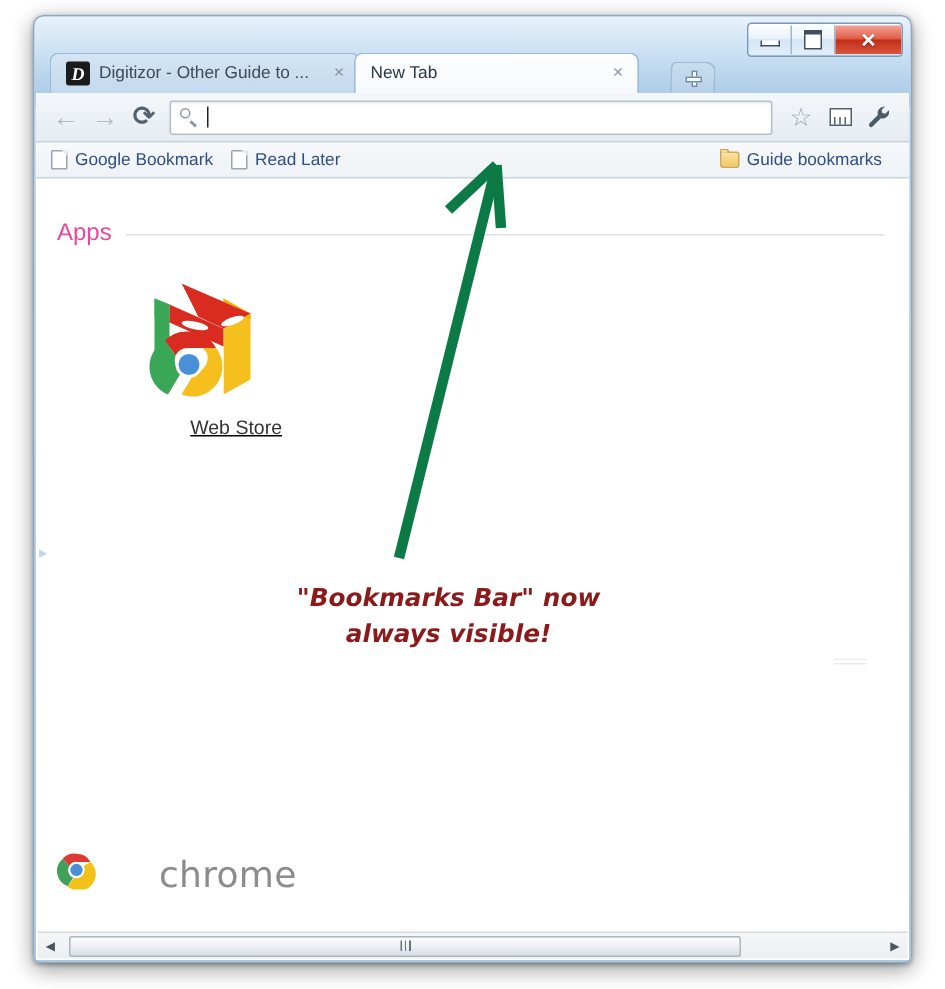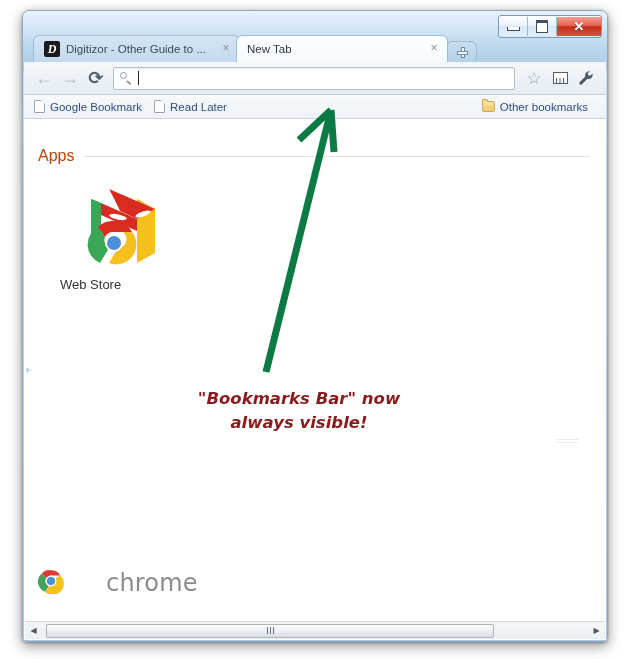--- a/index.html
+++ b/index.html
@@ -119,21 +119,21 @@
     left: 10px;
     width: 207px;
     background: linear-gradient(to bottom, #d4e5f4 0%, #c3d9ee 100%);
     border: 1px solid #9bbbd6;
     border-bottom: none;
     color: #3b4a58;
     z-index: 1;
   }
   .tab.active {
     left: 213px;
-    width: 212px;
+    width: 190px;
     background: linear-gradient(to bottom, #fdfeff 0%, #f6f9fc 100%);
     border: 1px solid #9bbbd6;
     border-bottom: none;
     color: #2b3744;
     z-index: 3;
   }
   .tab-favicon {
     width: 16px; height: 16px;
     flex: 0 0 16px;
     margin-right: 6px;
@@ -385,37 +385,38 @@
   .apps-header {
     position: absolute;
     left: 14px;
     top: 28px;
     right: 16px;
     display: flex;
     align-items: center;
   }
   .apps-title {
     font-size: 16px;
-    color: #c2410c;
+    color: #ec4899;
     padding-right: 10px;
     white-space: nowrap;
   }
   .apps-rule {
     flex: 1 1 auto;
     height: 1px;
     background: #e2e2e2;
   }
 
   .app-tile {
     position: absolute;
-    left: 36px;
+    left: 48px;
     top: 68px;
     width: 116px;
-    text-align: left;
+    text-align: right;
     cursor: pointer;
+    text-decoration: underline;
   }
   .app-label {
     margin-top: 12px;
     font-size: 13px;
     color: #333;
   }
 
   
   .webstore-icon {
     width: 82px;
@@ -619,21 +620,21 @@
         <span class="doc-icon"></span>
         <span>Google Bookmark</span>
       </div>
       <div class="bm-item">
         <span class="doc-icon"></span>
         <span>Read Later</span>
       </div>
       <div class="bm-spacer"></div>
       <div class="bm-item">
         <span class="folder-icon"></span>
-        <span>Other bookmarks</span>
+        <span>Guide bookmarks</span>
       </div>
     </div>
 
     <div class="page">
 
       <div class="edge-hint">▸</div>
 
       <div class="apps-header">
         <span class="apps-title">Apps</span>
         <span class="apps-rule"></span>

